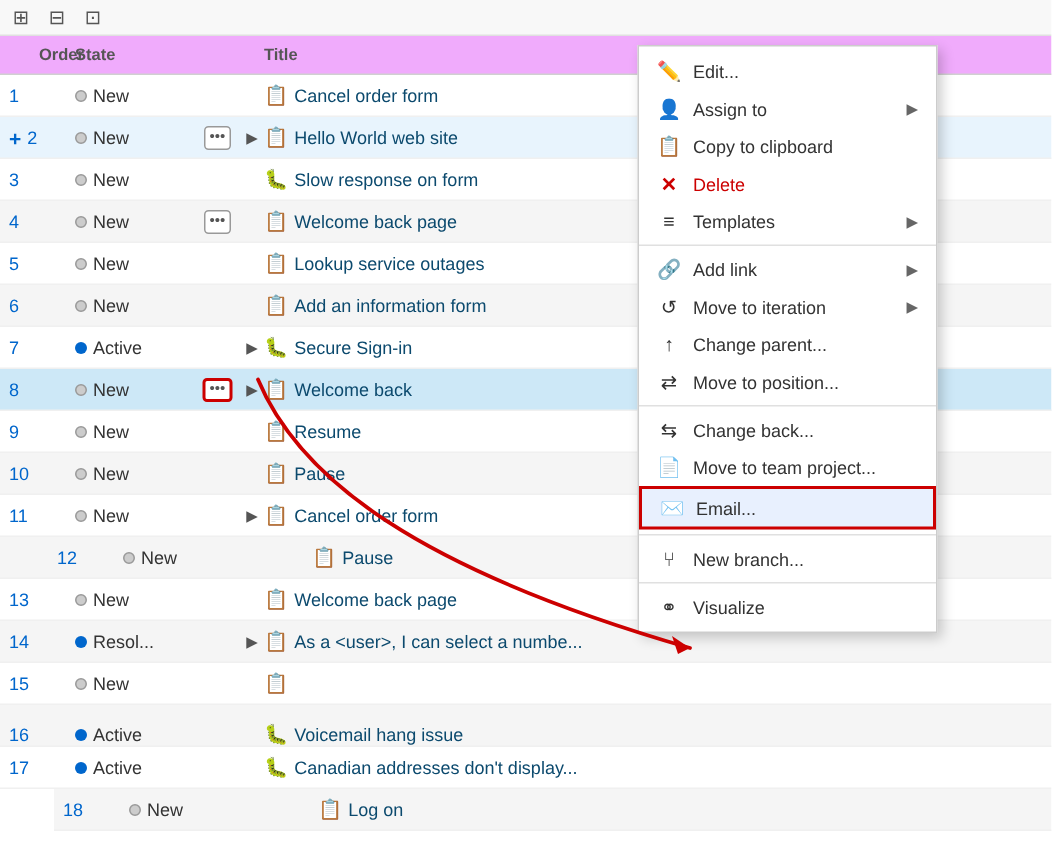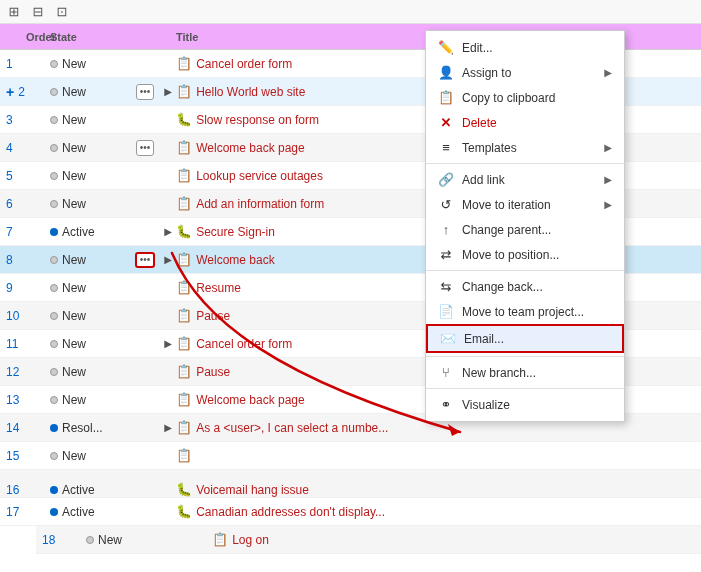--- a/index.html
+++ b/index.html
@@ -29,21 +29,21 @@
     .dot-active { background: #0066cc; }
 
     .row-dots { width: 30px; min-width: 30px; display: flex; align-items: center; justify-content: center; }
     .dots-btn { border: 1px solid #999; border-radius: 3px; padding: 0 3px; font-size: 10px; color: #555; cursor: pointer; background: #fff; display: flex; align-items: center; height: 16px; }
     .dots-placeholder { width: 24px; }
 
     .row-arrow { width: 16px; min-width: 16px; display: flex; align-items: center; justify-content: center; font-size: 10px; color: #555; }
 
     .row-title { flex: 1; display: flex; align-items: center; gap: 4px; overflow: hidden; white-space: nowrap; text-overflow: ellipsis; }
     .title-icon { font-size: 13px; flex-shrink: 0; }
-    .title-text { color: #b91c1c; text-decoration: none; overflow: hidden; text-overflow: ellipsis; white-space: nowrap; }
+    .title-text { color: #0c4a6e; text-decoration: none; overflow: hidden; text-overflow: ellipsis; white-space: nowrap; }
 
     .red-arrow-overlay { position: absolute; pointer-events: none; }
 
     
     .context-menu {
       position: absolute;
       top: 30px;
       left: 425px;
       width: 200px;
       background: #fff;
@@ -284,21 +284,21 @@
       <div class="row-dots">
           <div class="dots-placeholder"></div>
         </div>
       <div class="row-arrow">▶</div>
       <div class="row-title">
           <span class="title-icon">📋</span>
           <span class="title-text">Cancel order form</span>
         </div>
     </div>
 
-    <div class="data-row" style="background:#f5f5f5;">
+    <div class="data-row" style="background:#f5f5f5;padding-left:32px;">
       <div class="row-num">
           <span class="row-num-text">12</span>
         </div>
       <div class="row-state">
           <span class="state-dot dot-new"></span>
           <span>New</span>
         </div>
       <div class="row-dots">
           <div class="dots-placeholder"></div>
         </div>

